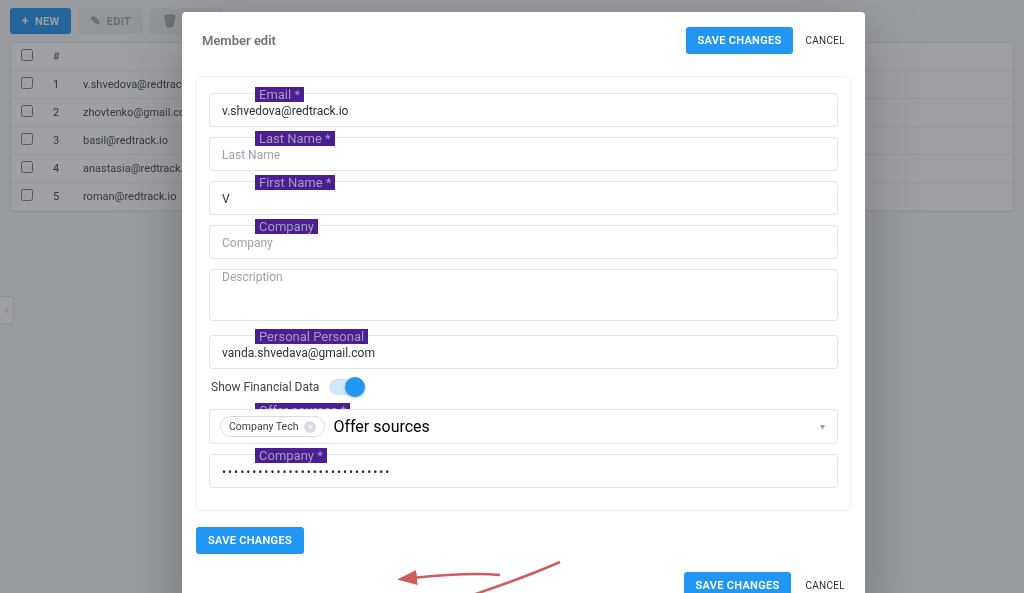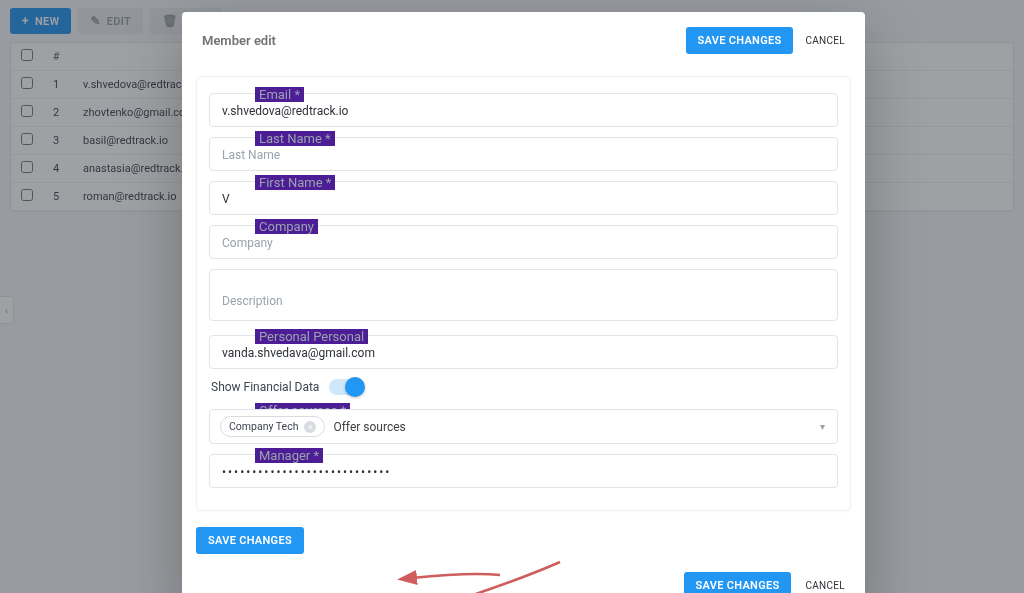--- a/index.html
+++ b/index.html
@@ -33,32 +33,32 @@
     .btn-primary { background: #2196f3; color: #fff; border: none; border-radius: 3px; padding: 7px 12px; font-size: 11px; font-weight: 600; letter-spacing: .3px; text-transform: uppercase; cursor: pointer; }
     .btn-ghost { background: transparent; border: none; color: #2c3138; font-size: 10px; font-weight: 400; letter-spacing: .3px; text-transform: uppercase; cursor: pointer; }
 
     
     .form-card { margin: 12px 14px 8px 14px; background: #fff; border: 1px solid #f0f1f4; border-radius: 6px; padding: 16px 12px 12px 12px; box-shadow: 0 1px 2px rgba(0,0,0,.03); }
 
     .field { position: relative; margin-bottom: 10px; }
     .field-label { position: absolute; top: -6px; left: 10px; background: #4c1d95; padding: 0 4px; font-size: 13px; color: #9aa3ad; margin-left: 36px; }
     .field input, .field textarea, .field .multi { width: 100%; border: 1px solid #e1e4e9; border-radius: 4px; padding: 10px 12px 8px 12px; font-size: 12px; color: #2c3138; background: #fff; }
     .field input::placeholder, .field textarea::placeholder { color: #9aa3ad; }
-    .field textarea { resize: none; height: 52px; padding-top: 24px; }
+    .field textarea { resize: none; height: 52px; padding-top: 0; }
     .field input[type=password] { letter-spacing: 2px; }
 
     .toggle-row { display: flex; align-items: center; gap: 10px; margin: 8px 2px 14px 2px; }
     .toggle-row-label { font-size: 12px; color: #3d4450; }
     .toggle { width: 34px; height: 16px; background: #cfe7fb; border-radius: 10px; position: relative; cursor: pointer; }
     .toggle-knob { position: absolute; right: -2px; top: -2px; width: 20px; height: 20px; border-radius: 50%; background: #2196f3; box-shadow: 0 1px 3px rgba(0,0,0,.25); }
 
     .multi { display: flex; align-items: center; gap: 8px; padding: 6px 10px !important; position: relative; }
     .chip { display: inline-flex; align-items: center; gap: 6px; border: 1px solid #d8dce2; border-radius: 12px; padding: 3px 8px; font-size: 10.5px; color: #3d4450; background: #fff; }
     .chip-x { width: 12px; height: 12px; border-radius: 50%; background: #d8dce2; color: #fff; font-size: 9px; display: inline-flex; align-items: center; justify-content: center; cursor: pointer; }
-    .multi-placeholder { color: #404040; font-size: 12px; flex: 1; }
+    .multi-placeholder { color: #000000; font-size: 16px; flex: 1; }
     .multi-caret { color: #9aa3ad; font-size: 10px; position: absolute; right: 12px; }
 
     .save-block { margin: 8px 14px 4px 14px; }
 
     .modal-foot { display: flex; align-items: center; justify-content: flex-end; gap: 14px; padding: 14px 20px 16px 0; border-top: 0; }
 
     
     .side-notch { position: absolute; left: 0; top: 296px; width: 14px; height: 28px; background: #fff; border: 1px solid #e4e6ea; border-left: none; border-radius: 0 4px 4px 0; display: flex; align-items: center; justify-content: center; color: #a0a6ad; font-size: 10px; cursor: pointer; }
 
     
@@ -180,21 +180,21 @@
         <span class="chip">
           <span>Company Tech</span>
           <span class="chip-x">×</span>
         </span>
         <span class="multi-placeholder">Offer sources</span>
         <span class="multi-caret">▾</span>
       </div>
     </div>
 
     <div class="field">
-      <span class="field-label">Manager *</span>
+      <span class="field-label">Company *</span>
       <input type="password" value="••••••••••••••••••••••••••••" style="">
     </div>
   </div>
 
   <div class="save-block">
     <button class="btn-primary">SAVE CHANGES</button>
   </div>
 
   <div class="modal-foot">
     <button class="btn-primary">SAVE CHANGES</button>

